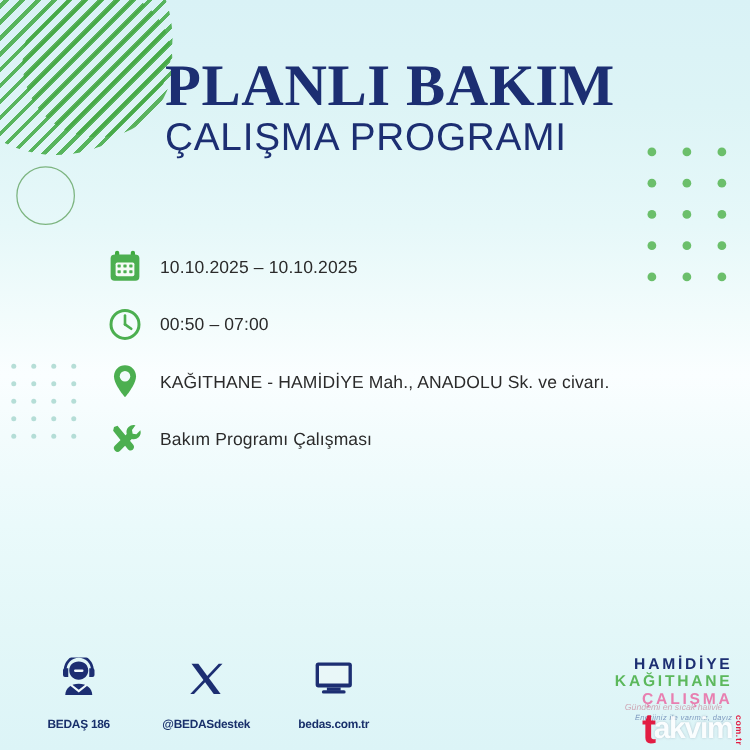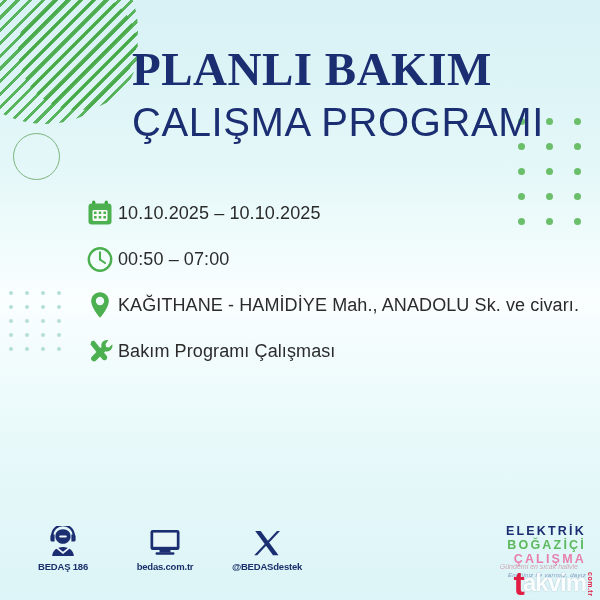--- a/index.html
+++ b/index.html
@@ -109,27 +109,27 @@
   .title-main {
     font-size: 47px;
     line-height: 44px;
     font-weight: 700;
     letter-spacing: 0.5px;
     color: #1c2e72;
     white-space: nowrap;
     font-family: Liberation Serif, serif;
   }
   .title-sub {
-    font-size: 40px;
+    font-size: 31px;
     line-height: 38px;
     font-weight: 400;
     letter-spacing: 0.6px;
     color: #1c2e72;
     white-space: nowrap;
-    margin-top: 12px;
+    margin-top: 0;
   }
 
   
   .rows {
     position: absolute;
     left: 82px;
     top: 190px;
     width: 510px;
   }
   .row {
@@ -139,21 +139,22 @@
   }
   .row .ic {
     width: 36px;
     min-width: 36px;
     height: 36px;
     display: flex;
     align-items: center;
     justify-content: center;
   }
   .row .txt {
-    font-size: 18px;
+    margin-left: 10px;
+    font-size: 14px;
     color: #2b2b2b;
     white-space: nowrap;
     letter-spacing: 0.1px;
   }
 
   
   .footer {
     position: absolute;
     left: 0;
     bottom: 0;
@@ -171,21 +172,21 @@
     width: 74px;
     text-align: center;
   }
   .contact .cic {
     height: 36px;
     display: flex;
     align-items: flex-end;
     justify-content: center;
   }
   .contact .clabel {
-    margin-top: 3px;
+    margin-top: 16px;
     font-size: 9.5px;
     font-weight: 700;
     color: #19306b;
     letter-spacing: -0.2px;
     white-space: nowrap;
   }
 
   .brand {
     position: absolute;
     right: 14px;
@@ -391,47 +392,47 @@
               <rect x="13.2" y="9.6" width="7.6" height="1.9" rx=".9"></rect>
               <path d="M11.6 21.6 l5.4 4.2 l5.4 -4.2 l1.6 .7 l-7.0 5.6 l-7.0 -5.6 Z"></path>
             </g>
           </svg>
         </div>
         <div class="clabel">BEDAŞ 186</div>
       </div>
 
       <div class="contact">
         <div class="cic">
+          <svg width="30" height="30" viewBox="0 0 30 30">
+            <g fill="#1c2e72">
+              <path d="M3.2 3.0 h5.5 l17.8 24.2 h-5.5 Z"></path>
+              <path d="M25.0 3.0 h3.0 L5.2 27.2 h-3.0 Z"></path>
+            </g>
+          </svg>
+        </div>
+        <div class="clabel">@BEDASdestek</div>
+      </div>
+
+      <div class="contact">
+        <div class="cic">
           <svg width="36" height="32" viewBox="0 0 36 32">
             <rect x="3.5" y="4.0" width="29" height="20" rx="2.2" fill="#1c2e72"></rect>
             <rect x="6.2" y="6.6" width="23.6" height="14.2" fill="#e9f7f8"></rect>
             <rect x="12.5" y="24.0" width="11" height="2.6" fill="#1c2e72"></rect>
             <rect x="8.5" y="26.2" width="19" height="2.6" rx="1.3" fill="#1c2e72"></rect>
           </svg>
         </div>
         <div class="clabel">bedas.com.tr</div>
       </div>
 
-      <div class="contact">
-        <div class="cic">
-          <svg width="30" height="30" viewBox="0 0 30 30">
-            <g fill="#1c2e72">
-              <path d="M3.2 3.0 h5.5 l17.8 24.2 h-5.5 Z"></path>
-              <path d="M25.0 3.0 h3.0 L5.2 27.2 h-3.0 Z"></path>
-            </g>
-          </svg>
-        </div>
-        <div class="clabel">@BEDASdestek</div>
-      </div>
-
     </div>
 
     <div class="brand">
-      <div class="b1">ELEKTRİK</div>
-      <div class="b2">BOĞAZİÇİ</div>
+      <div class="b1">HAMİDİYE</div>
+      <div class="b2">KAĞITHANE</div>
       <div class="b3">ÇALIŞMA</div>
       <div class="b4">Enerjiniz ile varımız, dayız</div>
     </div>
 
     <div class="wm-slogan">Gündemi en sıcak halivle</div>
 
     <div class="watermark">
       <span class="wm-t">t</span>
       <span class="wm-rest">akvim</span>
       <span class="wm-tld">com.tr</span>

